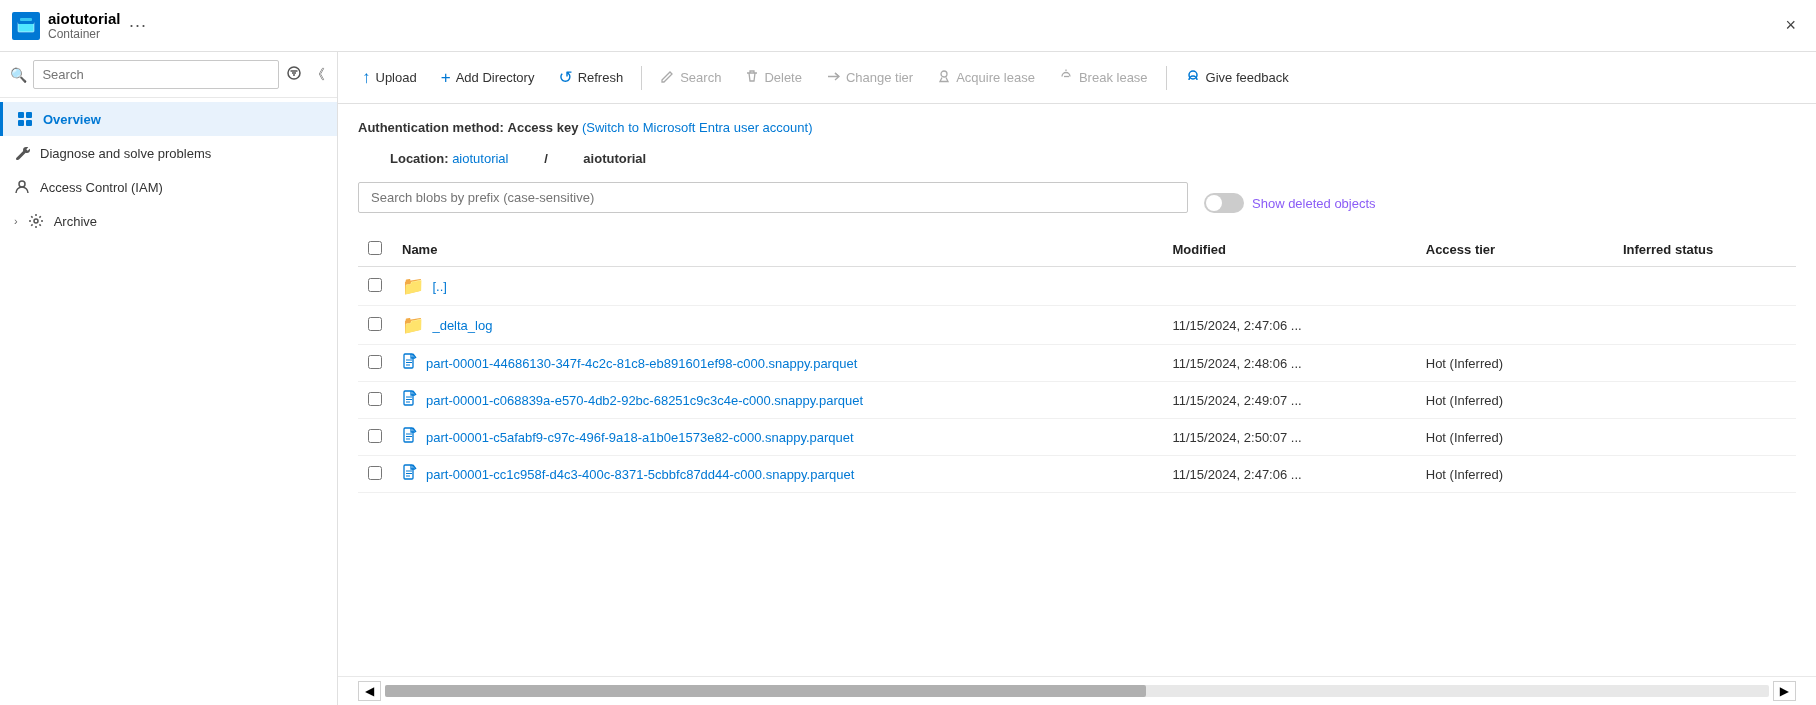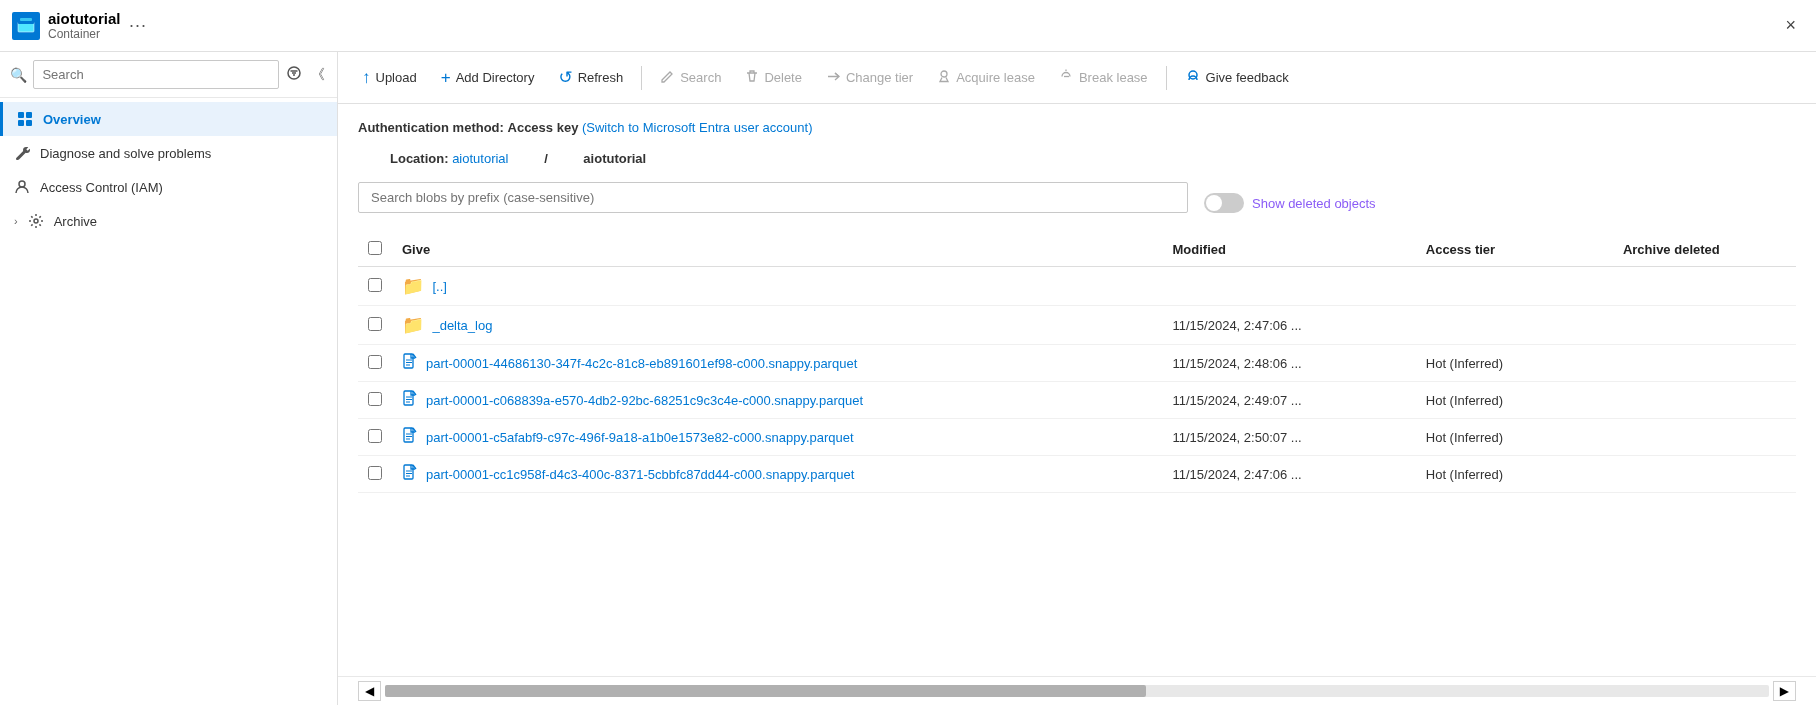--- a/index.html
+++ b/index.html
@@ -255,24 +255,24 @@
             <span class="toggle-label">Show deleted objects</span>
           </div>
         </div>
 
         <table class="blob-table">
           <thead>
             <tr>
               <th class="checkbox-cell">
                 <input type="checkbox" style="">
               </th>
-              <th class="col-name">Give</th>
+              <th class="col-name">Name</th>
               <th class="col-modified">Modified</th>
               <th class="col-access">Access tier</th>
-              <th class="col-archive">Archive deleted</th>
+              <th class="col-archive">Inferred status</th>
             </tr>
           </thead>
           <tbody id="table-body">
           <tr>
                 <td class="checkbox-cell"><input type="checkbox" style=""></td>
                 <td>
                   <div class="name-cell">
                     <span class="folder-icon">📁</span>
                     <a class="blob-name" href="#">[..]</a>
                   </div>

